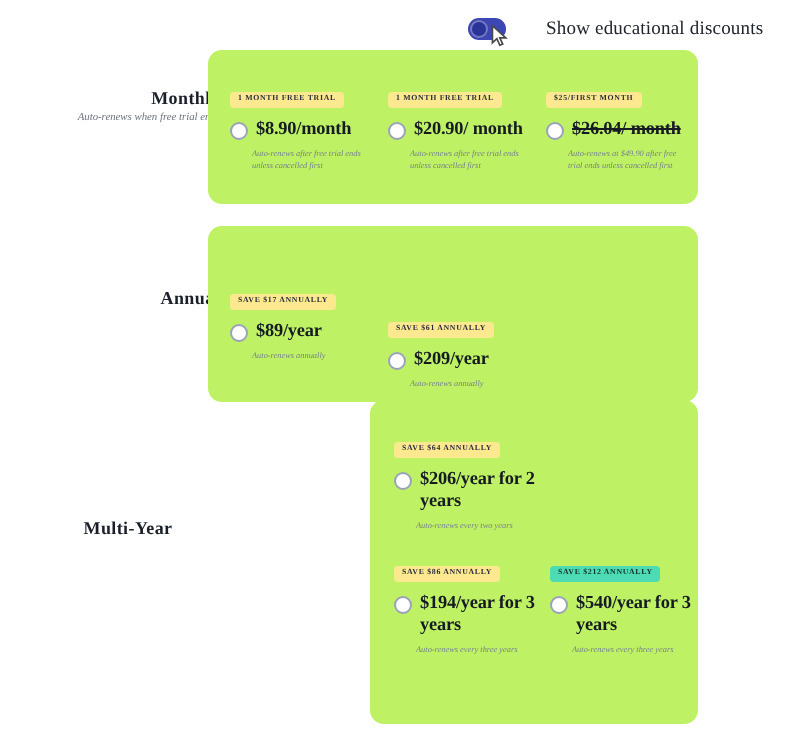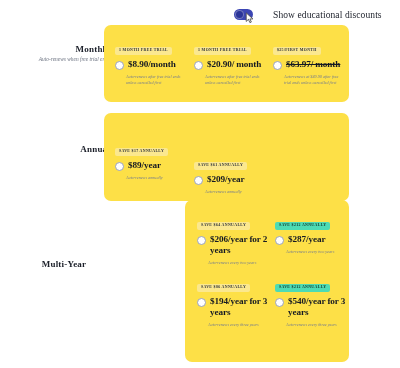--- a/index.html
+++ b/index.html
@@ -82,21 +82,21 @@
     color: #6b7280;
     margin-top: 2px;
   }
   #label-monthly   { top: 44px; }
   #label-annual    { top: 144px; }
   #label-multiyear { top: 259px; text-align: center; }
 
   
   .panel {
     position: absolute;
-    background: #fde047;
+    background: #bef264;
     border-radius: 7px;
   }
   #panel-monthly   { left: 104px; top: 25px;  width: 245px; height: 77px; }
   #panel-annual    { left: 104px; top: 113px; width: 245px; height: 88px; }
   #panel-multiyear { left: 185px; top: 200px; width: 164px; height: 162px; }
 
   .cards {
     position: relative;
     height: 100%;
     padding: 0;
@@ -216,21 +216,21 @@
         <span class="radio"></span>
         <span class="price">$20.90/ month</span>
       </div>
       <div class="fine">Auto-renews after free trial ends unless cancelled first</div>
     </div>
 
     <div class="card col3 rowA">
       <span class="badge">$25/FIRST MONTH</span>
       <div class="price-row">
         <span class="radio"></span>
-        <span class="price struck">$63.97/ month</span>
+        <span class="price struck">$26.04/ month</span>
       </div>
       <div class="fine">Auto-renews at $49.90 after free trial ends unless cancelled first</div>
     </div>
 
   </div>
 </div>
 
 <div class="panel" id="panel-annual">
   <div class="cards">
 
@@ -261,28 +261,20 @@
 
     <div class="card mcol1 mrowA">
       <span class="badge">SAVE $64 ANNUALLY</span>
       <div class="price-row">
         <span class="radio"></span>
         <span class="price">$206/year for 2 years</span>
       </div>
       <div class="fine">Auto-renews every two years</div>
     </div>
 
-    <div class="card mcol2 mrowA">
-      <span class="badge teal">SAVE $212 ANNUALLY</span>
-      <div class="price-row">
-        <span class="radio"></span>
-        <span class="price">$287/year</span>
-      </div>
-      <div class="fine">Auto-renews every two years</div>
-    </div>
 
     <div class="card mcol1 mrowB">
       <span class="badge">SAVE $86 ANNUALLY</span>
       <div class="price-row">
         <span class="radio"></span>
         <span class="price">$194/year for 3 years</span>
       </div>
       <div class="fine">Auto-renews every three years</div>
     </div>
 

